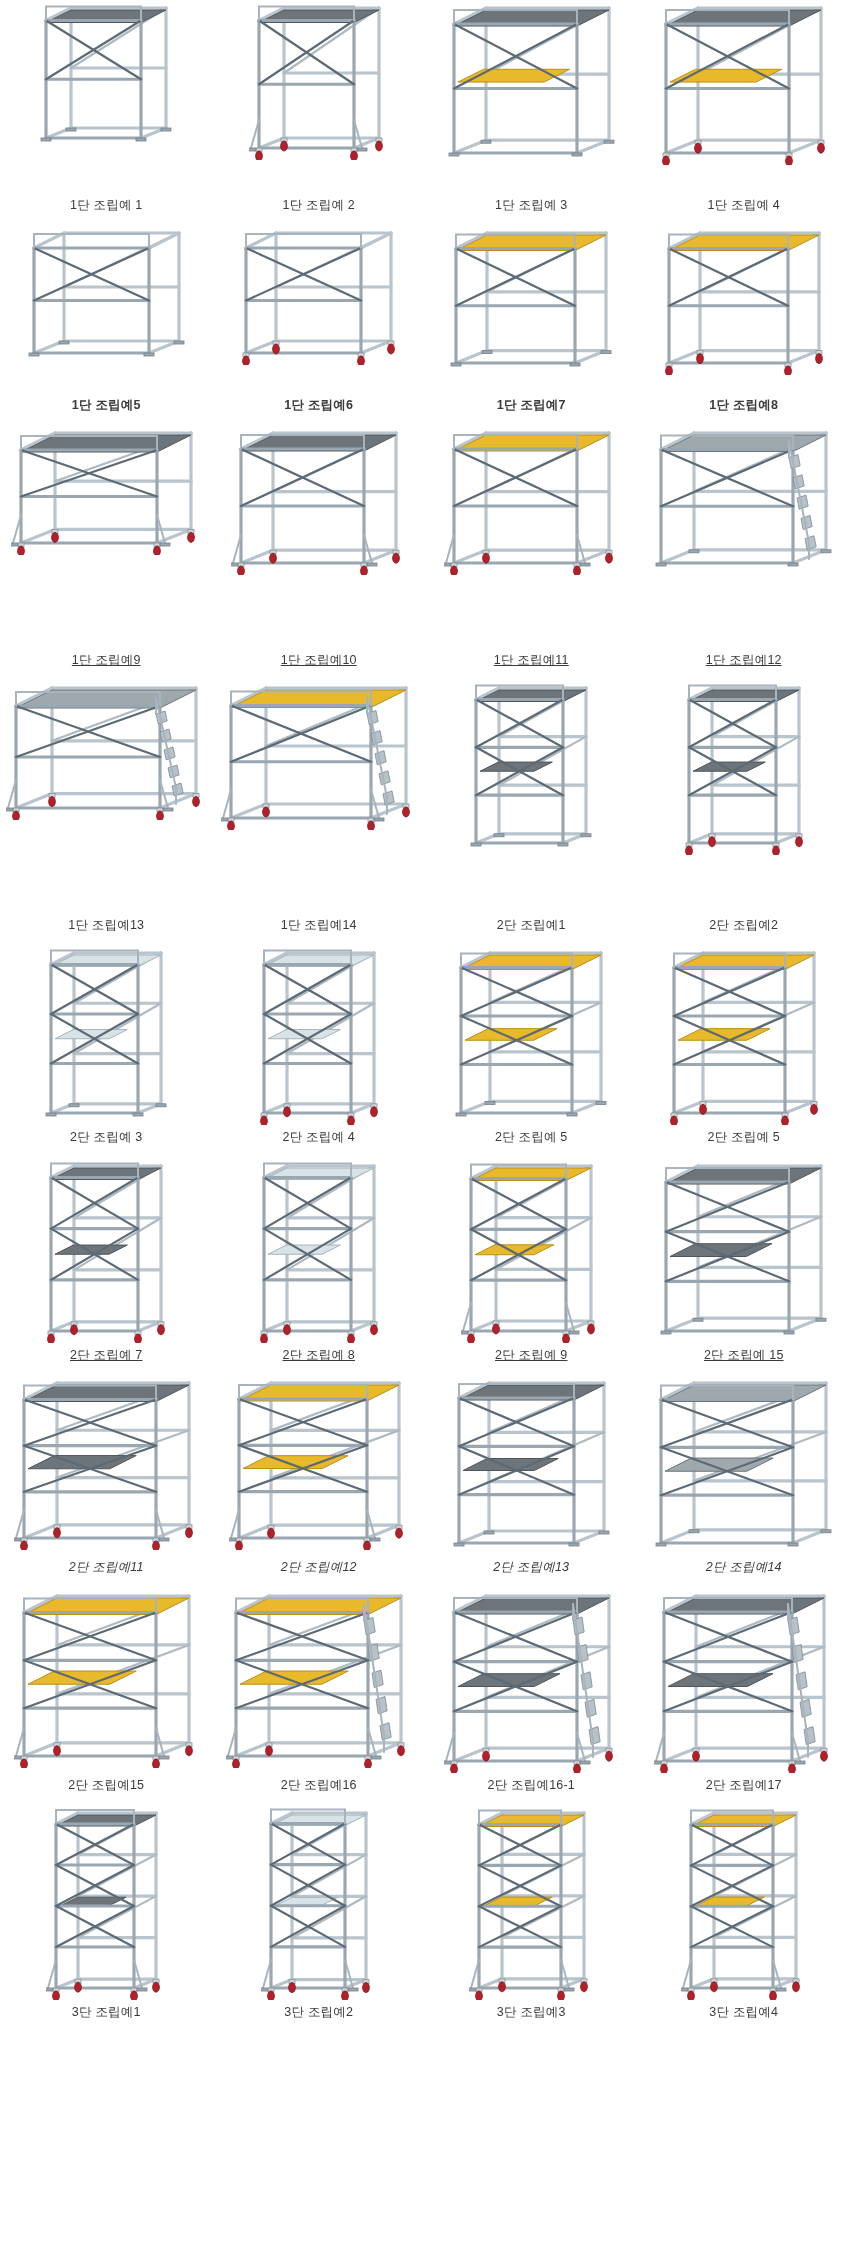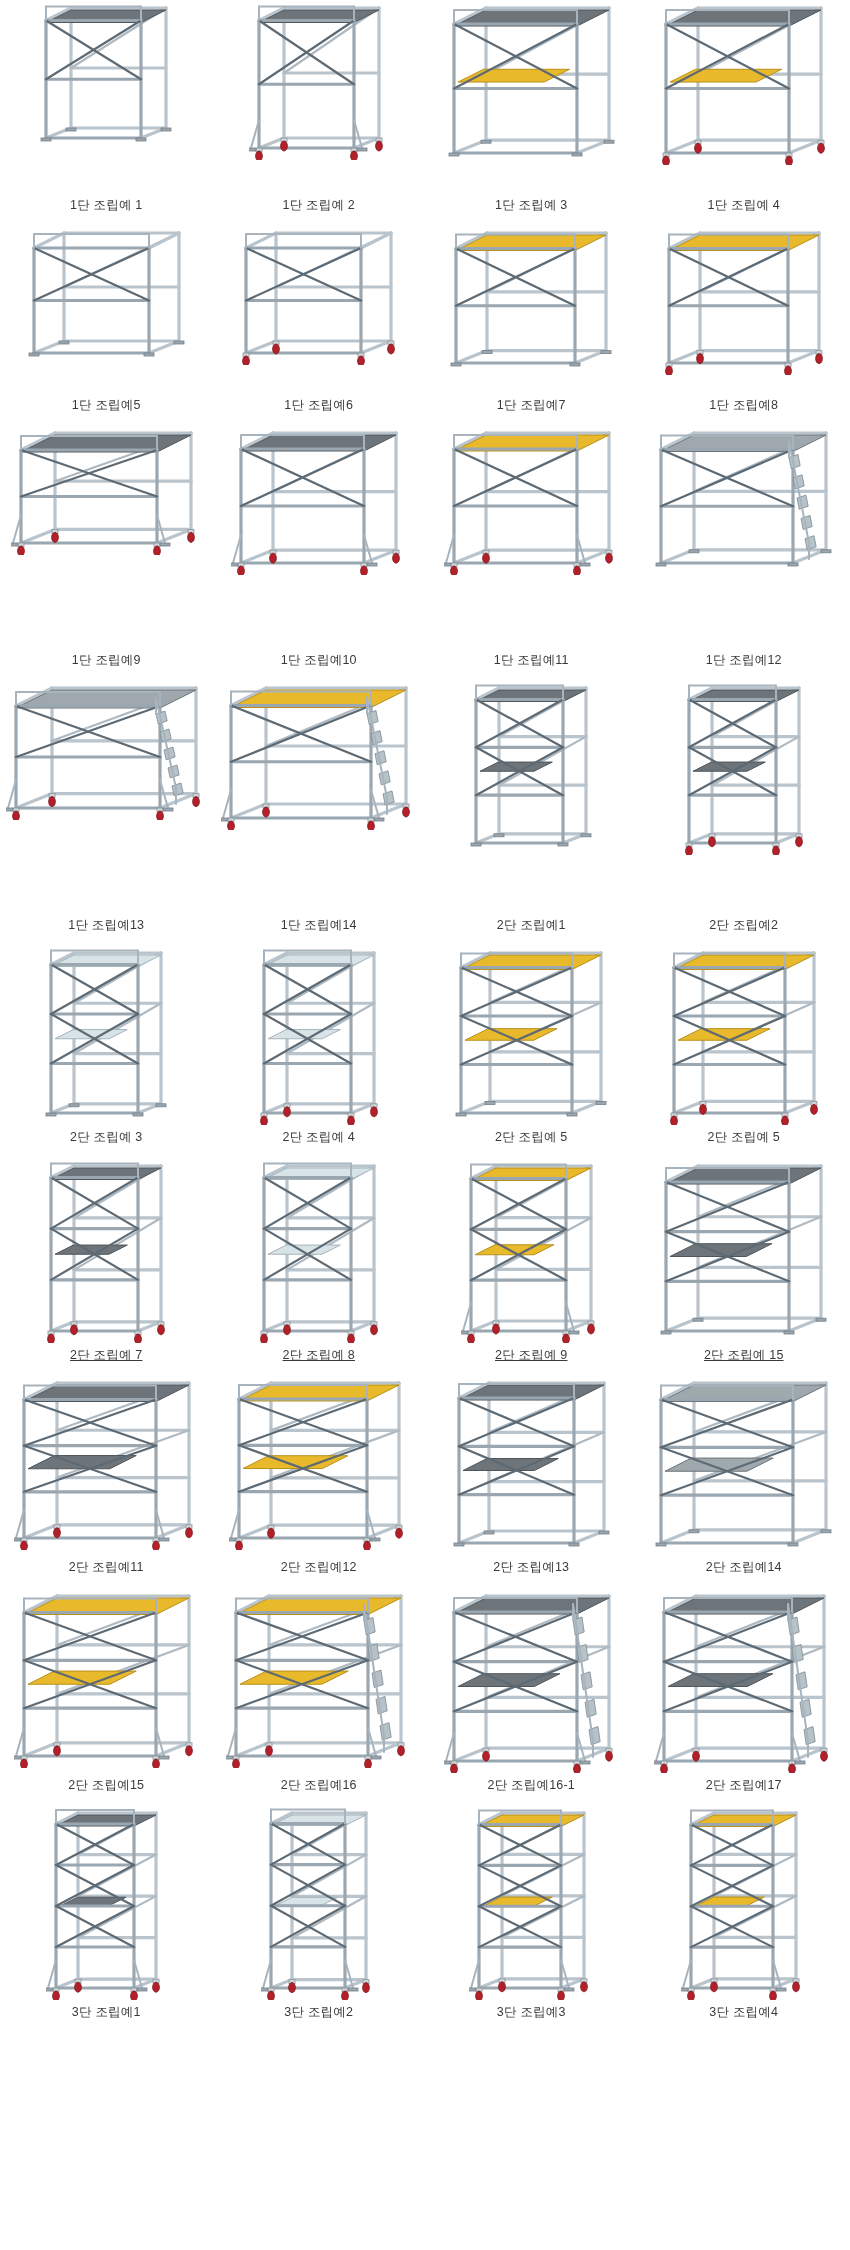--- a/index.html
+++ b/index.html
@@ -203,21 +203,21 @@
             <ellipse cx="133" cy="161" rx="3.4" ry="5" class="caster"></ellipse>
             <rect x="39" y="140.2" width="6" height="4" class="caster-hub"></rect>
             <ellipse cx="42" cy="148.2" rx="3.4" ry="5" class="caster"></ellipse>
             <rect x="162" y="140.2" width="6" height="4" class="caster-hub"></rect>
             <ellipse cx="165" cy="148.2" rx="3.4" ry="5" class="caster"></ellipse>
           </svg>
         </div>
         <div class="caption">1단 조립예 4</div>
       </div>
     </div>
-    <div class="grid-row" style="min-height: 200px;">
+    <div class="grid-row" style="min-height: 200px; font-weight: bold;">
       <div class="cell">
         <div class="figure scaf">
           <svg width="165" height="140" viewBox="0 0 165 140">
             <line x1="40" y1="8" x2="40" y2="116" class="tube-l"></line>
             <line x1="155" y1="8" x2="155" y2="116" class="tube-l"></line>
             <line x1="40" y1="8" x2="155" y2="8" class="tube-l"></line>
             <line x1="40" y1="62" x2="155" y2="62" class="tube-l"></line>
             <line x1="40" y1="116" x2="155" y2="116" class="tube-l"></line>
             <line x1="40" y1="62" x2="155" y2="8" class="brace-l"></line>
             <line x1="10" y1="23" x2="40" y2="8" class="tube-l"></line>
@@ -339,21 +339,21 @@
             <ellipse cx="129" cy="146" rx="3.4" ry="5" class="caster"></ellipse>
             <rect x="38" y="125.6" width="6" height="4" class="caster-hub"></rect>
             <ellipse cx="41" cy="133.6" rx="3.4" ry="5" class="caster"></ellipse>
             <rect x="157" y="125.6" width="6" height="4" class="caster-hub"></rect>
             <ellipse cx="160" cy="133.6" rx="3.4" ry="5" class="caster"></ellipse>
           </svg>
         </div>
         <div class="caption">1단 조립예8</div>
       </div>
     </div>
-    <div class="grid-row" style="min-height: 255px;">
+    <div class="grid-row" style="min-height: 255px; text-decoration: underline;">
       <div class="cell">
         <div class="figure scaf">
           <svg width="190" height="130" viewBox="0 0 190 130">
             <line x1="44" y1="8" x2="44" y2="104.4" class="tube-l"></line>
             <line x1="180" y1="8" x2="180" y2="104.4" class="tube-l"></line>
             <line x1="44" y1="8" x2="180" y2="8" class="tube-l"></line>
             <line x1="44" y1="56.2" x2="180" y2="56.2" class="tube-l"></line>
             <line x1="44" y1="104.4" x2="180" y2="104.4" class="tube-l"></line>
             <line x1="44" y1="56.2" x2="180" y2="8" class="brace-l"></line>
             <line x1="10" y1="25" x2="44" y2="8" class="tube-l"></line>
@@ -1011,21 +1011,21 @@
             <line x1="10" y1="10" x2="133" y2="10" class="tube-thin"></line>
             <rect x="5" y="173" width="10" height="3" class="foot"></rect>
             <rect x="128" y="173" width="10" height="3" class="foot"></rect>
             <rect x="37" y="160.2" width="10" height="3" class="foot"></rect>
             <rect x="160" y="160.2" width="10" height="3" class="foot"></rect>
           </svg>
         </div>
         <div class="caption">2단 조립예 15</div>
       </div>
     </div>
-    <div class="grid-row" style="min-height: 195px;">
+    <div class="grid-row" style="min-height: 195px; font-style: italic;">
       <div class="cell">
         <div class="figure scaf">
           <svg width="185" height="175" viewBox="0 0 185 175">
             <line x1="43" y1="8" x2="43" y2="149.8" class="tube-l"></line>
             <line x1="175" y1="8" x2="175" y2="149.8" class="tube-l"></line>
             <line x1="43" y1="8" x2="175" y2="8" class="tube-l"></line>
             <line x1="43" y1="55.26666666666667" x2="175" y2="55.26666666666667" class="tube-l"></line>
             <line x1="43" y1="102.53333333333335" x2="175" y2="102.53333333333335" class="tube-l"></line>
             <line x1="43" y1="149.8" x2="175" y2="149.8" class="tube-l"></line>
             <line x1="43" y1="55.26666666666667" x2="175" y2="8" class="brace-l"></line>

